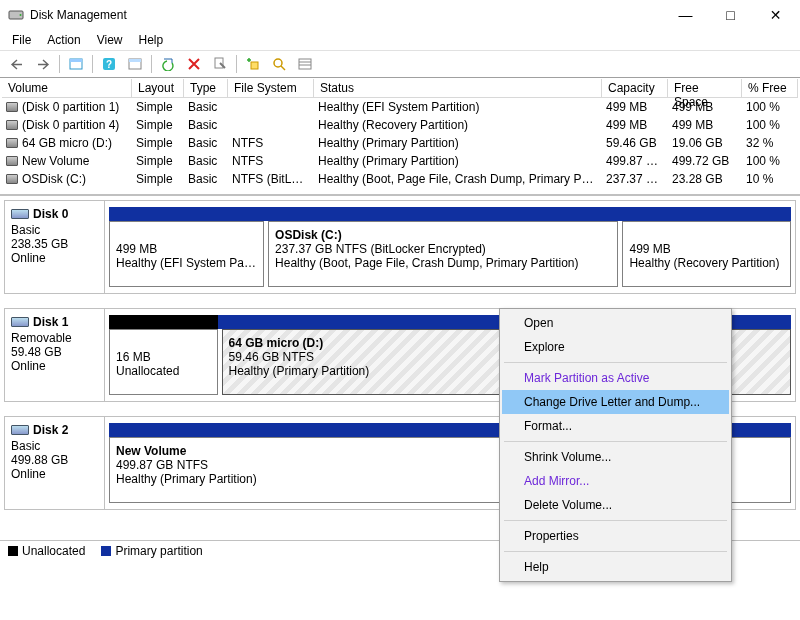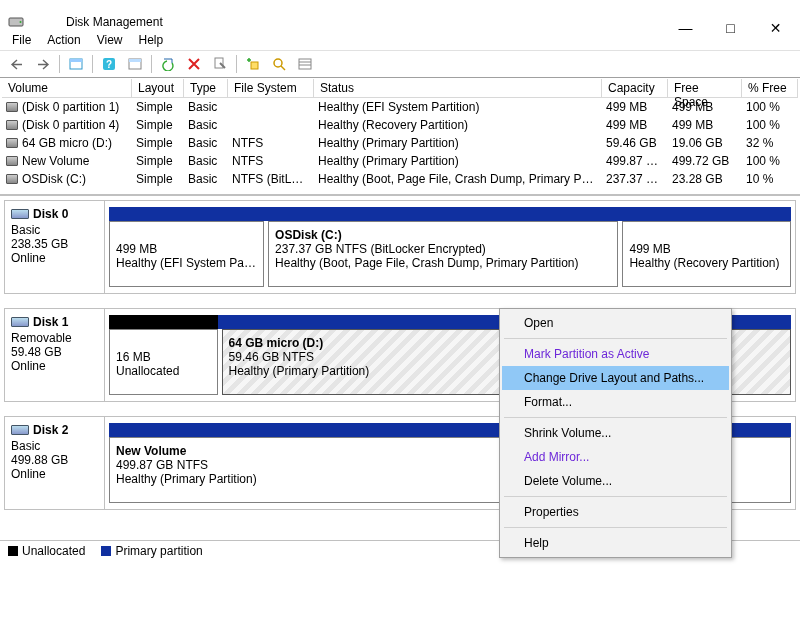--- a/index.html
+++ b/index.html
@@ -1,18 +1,18 @@
 <!DOCTYPE html>
 <html><head>
 <meta charset="utf-8">
 <style>
   * { box-sizing: border-box; margin: 0; padding: 0; }
   html, body { width: 800px; height: 620px; font-family: "Segoe UI", Tahoma, sans-serif; font-size: 12px; color: #000; background: #fff; overflow: hidden; }
   
-  .titlebar { height: 30px; display: flex; align-items: center; padding: 13px 2px 0 8px; background: #fff; gap: 36px; }
+  .titlebar { height: 30px; display: flex; align-items: center; padding: 0 2px 0 8px; background: #fff; }
   .titlebar .app-icon { width: 16px; height: 16px; margin-right: 6px; display: flex; align-items: center; }
   .titlebar .title { flex: 1; font-size: 12px; }
   .winbtns { display: flex; height: 100%; }
   .winbtn { width: 45px; height: 29px; display: flex; align-items: center; justify-content: center; font-size: 14px; font-family: "Segoe UI Symbol", sans-serif; }
   
   .menubar { height: 20px; display: flex; align-items: center; padding: 0 4px; }
   .menuitem { padding: 2px 8px; }
   
   .toolbar { height: 28px; display: flex; align-items: center; padding: 0 4px; border-top: 1px solid #e1e1e1; border-bottom: 1px solid #a0a0a0; }
   .tbtn { width: 24px; height: 22px; display: flex; align-items: center; justify-content: center; margin: 0 1px; border: 1px solid transparent; }
@@ -311,23 +311,24 @@
       <span>Unallocated</span>
     </div>
   <div class="legkey">
       <span class="legsq" style="background:#1030a0"></span>
       <span>Primary partition</span>
     </div>
 </div>
 
 <div class="context-menu" id="ctxmenu">
     <div class="cmitem">Open</div>
+    <div class="cmitem">Explore</div>
     <div class="cmsep"></div>
     <div class="cmitem disabled">Mark Partition as Active</div>
-    <div class="cmitem hover">Change Drive Layout and Paths...</div>
+    <div class="cmitem hover">Change Drive Letter and Dump...</div>
     <div class="cmitem">Format...</div>
     <div class="cmsep"></div>
     <div class="cmitem">Shrink Volume...</div>
     <div class="cmitem disabled">Add Mirror...</div>
     <div class="cmitem">Delete Volume...</div>
     <div class="cmsep"></div>
     <div class="cmitem">Properties</div>
     <div class="cmsep"></div>
     <div class="cmitem">Help</div>
   </div>

